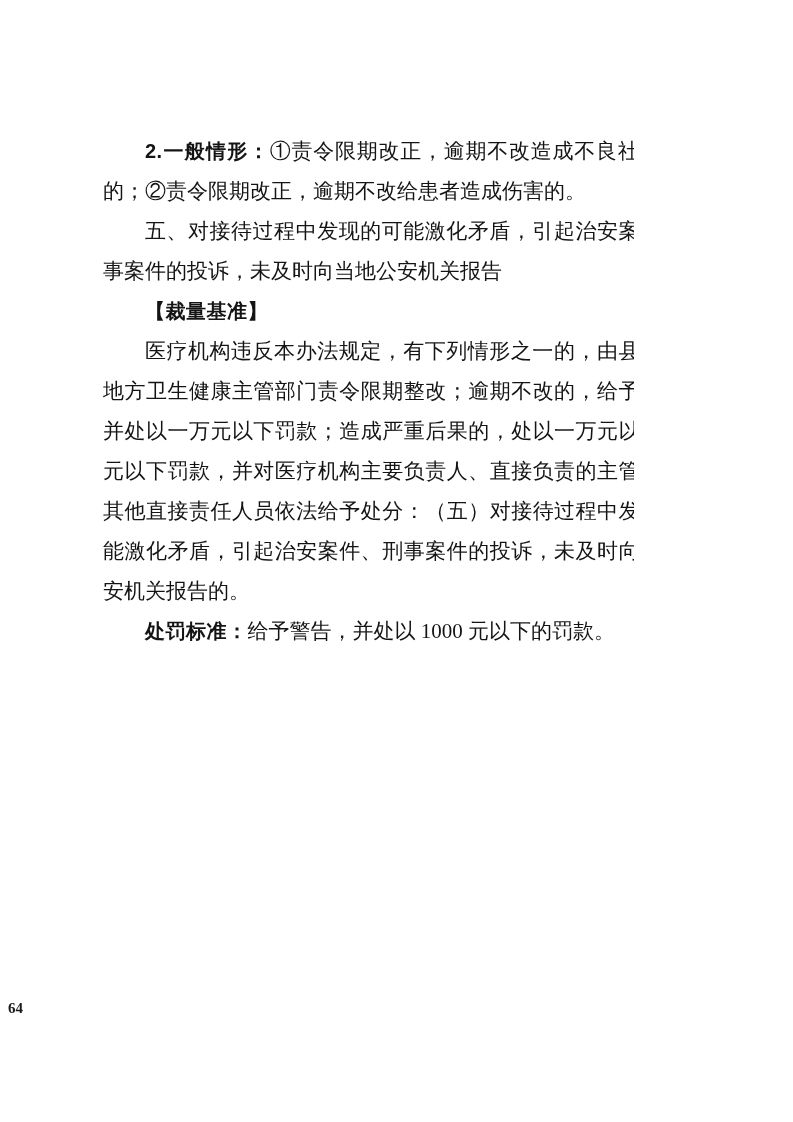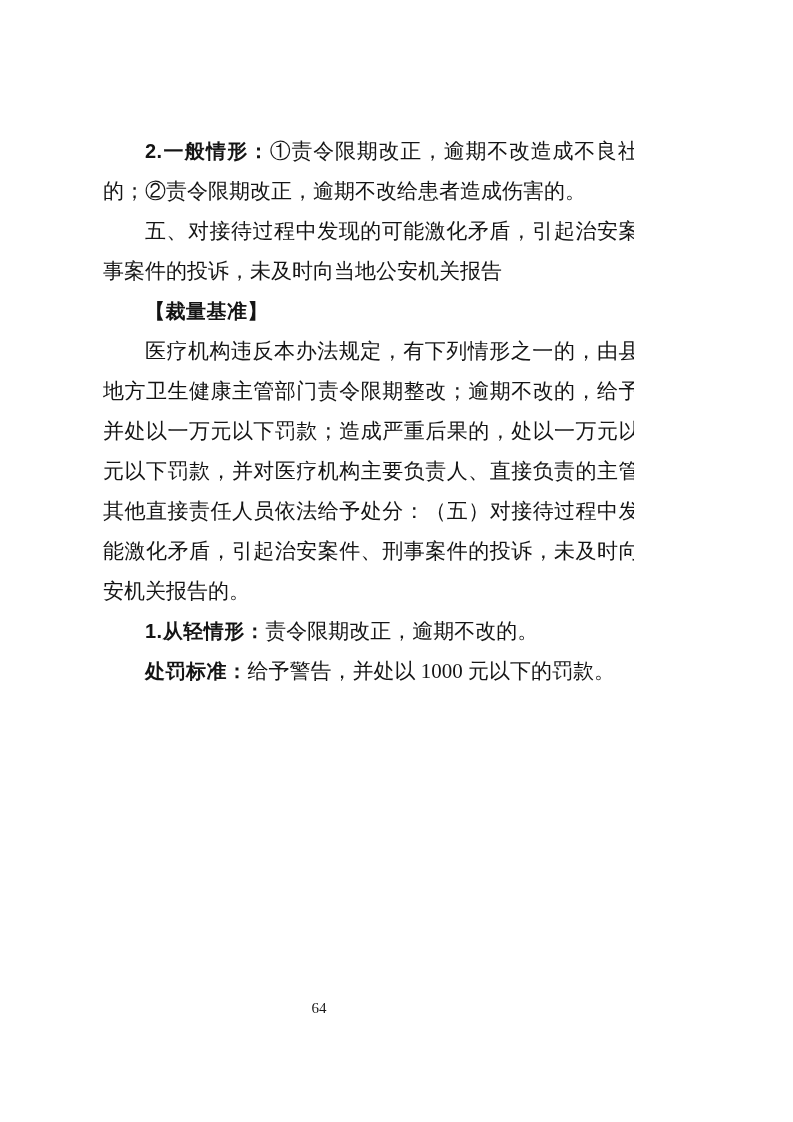--- a/index.html
+++ b/index.html
@@ -37,36 +37,35 @@
   }
   .run.bold {
     font-weight: bold;
     font-family: "Liberation Sans", "DejaVu Sans", sans-serif;
     font-size: 20px;
     letter-spacing: 0.5px;
   }
   .footer {
     position: absolute;
     top: 998px;
-    left: 2px;
+    left: 8px;
     width: 100%;
-    text-align: center;
     font-size: 15px;
     line-height: 20px;
     color: #1a1a1a;
+    font-weight: bold;
   }
 </style>
 </head>
 <body>
 
 <div class="page">
   <div class="content" id="paragraphs">
       <p class="para"><span class="run bold">2.一般情形：</span><span class="run">①责令限期改正，逾期不改造成不良社会影响的；②责令限期改正，逾期不改给患者造成伤害的。</span></p>
       <p class="para"><span class="run">五、对接待过程中发现的可能激化矛盾，引起治安案件、刑事案件的投诉，未及时向当地公安机关报告</span></p>
       <p class="para"><span class="run bold">【裁量基准】</span></p>
       <p class="para"><span class="run">医疗机构违反本办法规定，有下列情形之一的，由县级以上地方卫生健康主管部门责令限期整改；逾期不改的，给予警告，并处以一万元以下罚款；造成严重后果的，处以一万元以上三万元以下罚款，并对医疗机构主要负责人、直接负责的主管人员和其他直接责任人员依法给予处分：（五）对接待过程中发现的可能激化矛盾，引起治安案件、刑事案件的投诉，未及时向当地公安机关报告的。</span></p>
-      <p class="para"><span class="run bold">1.从轻情形：</span><span class="run">责令限期改正，逾期不改的。</span></p>
       <p class="para"><span class="run bold">处罚标准：</span><span class="run">给予警告，并处以 1000 元以下的罚款。</span></p>
     </div>
   <div class="footer">
     <span>64</span>
   </div>
 </div>
 
 </body></html>

